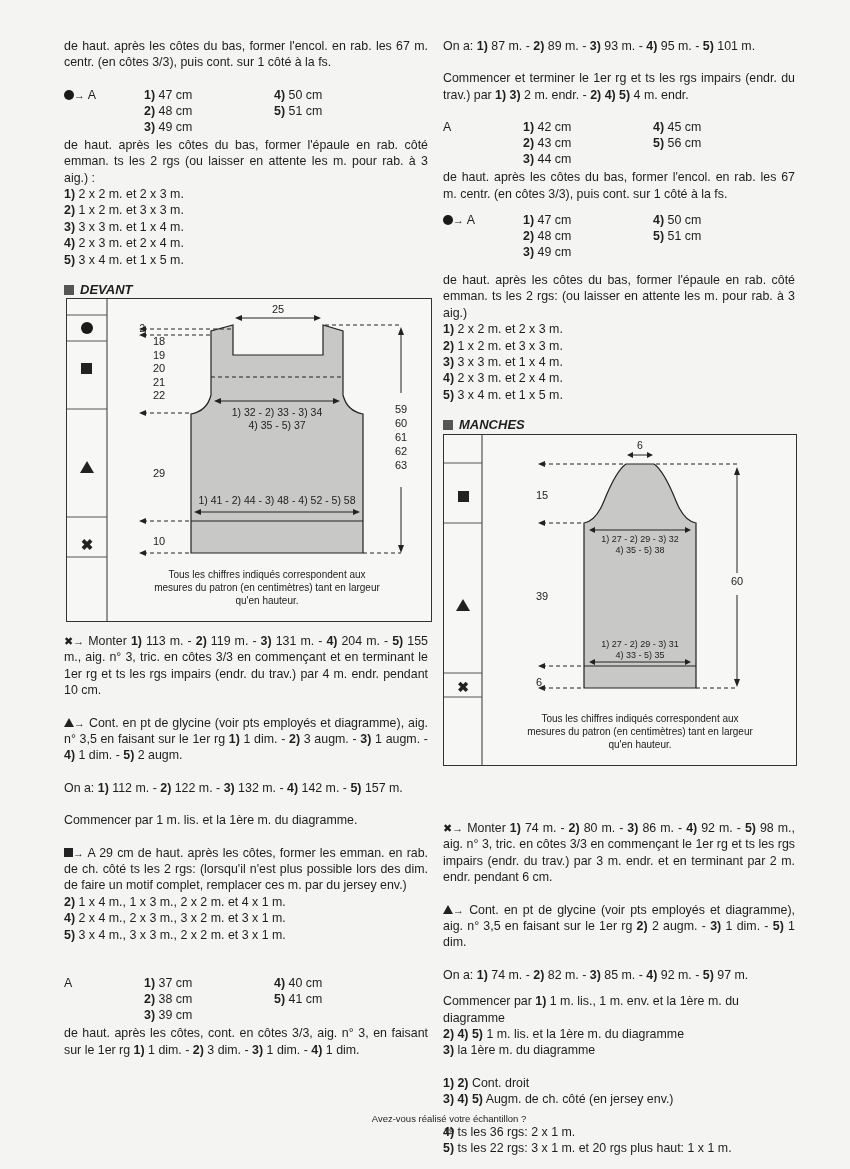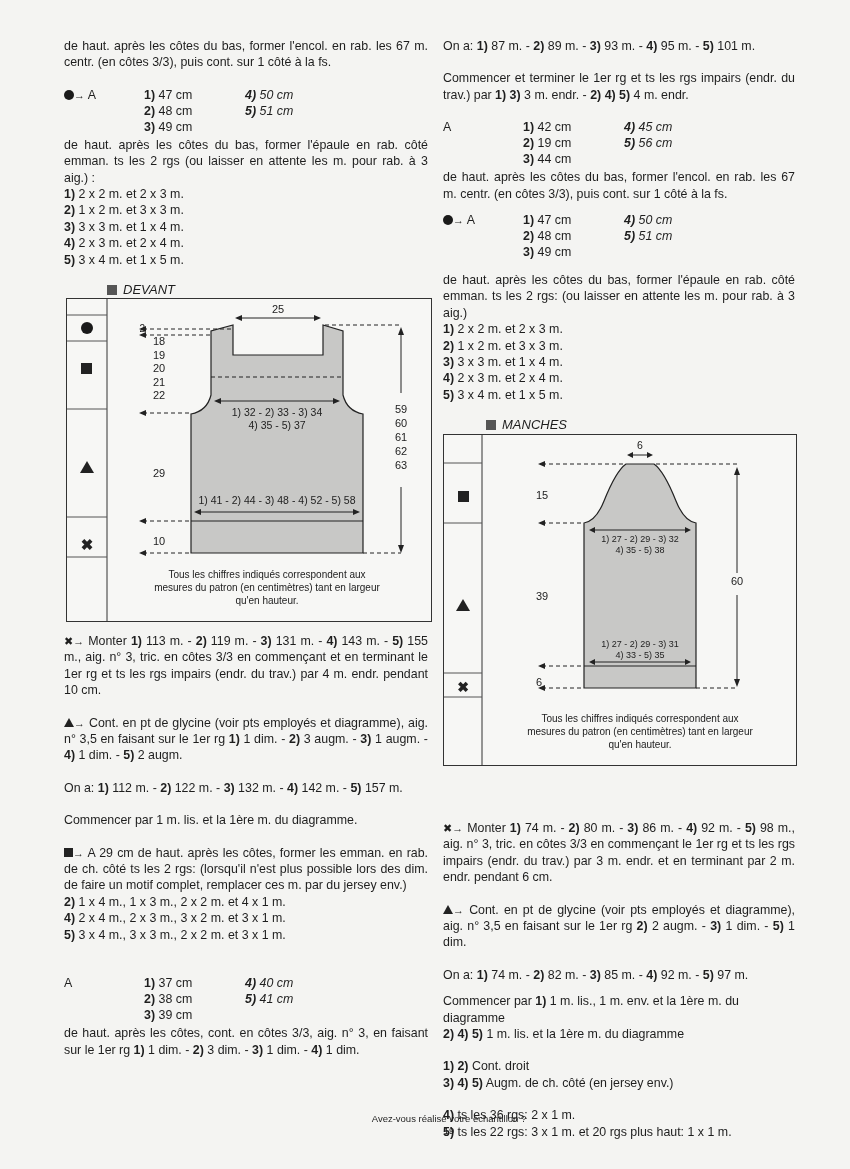--- a/index.html
+++ b/index.html
@@ -9,28 +9,28 @@
   .left { left:64px; width:364px; }
   .right { left:443px; width:352px; }
   p { margin:0; }
   .para { text-align:justify; }
   .gap { height:16px; }
   .gap-s { height:10px; }
   b { font-weight:bold; }
   .sizes { position:relative; height:50px; }
   .sizes .lab { position:absolute; left:0; top:0; }
   .sizes .c1 { position:absolute; left:80px; }
-  .sizes .c2 { position:absolute; left:181px;font-style:italic; }
+  .sizes .c2 { position:absolute; left:210px; }
   .sizes .r0 { top:0; } .sizes .r1 { top:16px;text-align:center; } .sizes .r2 { top:32px; }
   .sym { display:inline-block; }
   .dot { width:10px; height:10px; border-radius:50%; background:#1a1a1a; vertical-align:-1px; }
   .sq { width:9px; height:9px; background:#222; vertical-align:0px; }
   .tri { width:0; height:0; border-left:5px solid transparent; border-right:5px solid transparent; border-bottom:9px solid #222; vertical-align:0px; }
   .arr { font-size:11px; }
-  .heading { font-weight:normal; font-style:italic; font-size:13px; display:flex; align-items:center; gap:6px;margin-left:43px; }
+  .heading { font-weight:bold; font-style:italic; font-size:13px; display:flex; align-items:center; gap:6px; }
   .hsq { width:10px; height:10px; background:#555; display:inline-block; }
   .diagram { position:absolute; border:1px solid #333; background:#f7f7f5; }
   .footer { position:absolute; left:0; width:850px; text-align:center; font-size:9.5px; line-height:12px; top:1113px;padding-left:24px; }
   svg text { font-family:"Liberation Sans", sans-serif; fill:#222; }
 </style>
 </head>
 <body>
 
 <div class="col left">
   <p class="para">de haut. après les côtes du bas, former l'encol. en rab. les 67 m. centr. (en côtes 3/3), puis cont. sur 1 côté à la fs.</p>
@@ -121,21 +121,21 @@
     <polygon points="127,213 134,210 134,216" fill="#222"></polygon>
       <polygon points="293,213 286,210 286,216" fill="#222"></polygon>
 
     <text x="200" y="279" text-anchor="middle" font-size="10">Tous les chiffres indiqués correspondent aux</text>
     <text x="200" y="292" text-anchor="middle" font-size="10">mesures du patron (en centimètres) tant en largeur</text>
     <text x="200" y="305" text-anchor="middle" font-size="10">qu'en hauteur.</text>
   </svg>
 </div>
 
 <div class="col left" style="top:633px;">
-  <p class="para"><span class="arr">✖→</span> <span>Monter</span> <b>1)</b> <span>113 m.</span> - <b>2)</b> <span>119 m.</span> - <b>3)</b> <span>131 m.</span> - <b>4)</b> <span>143 m.</span> - <b>5)</b> <span>155</span> <span>m., aig. n° 3, tric. en côtes 3/3 en commençant et en terminant le 1er rg et ts les rgs impairs (endr. du trav.) par 4 m. endr. pendant 10 cm.</span></p>
+  <p class="para"><span class="arr">✖→</span> <span>Monter</span> <b>1)</b> <span>113 m.</span> - <b>2)</b> <span>119 m.</span> - <b>3)</b> <span>131 m.</span> - <b>4)</b> <span>204 m.</span> - <b>5)</b> <span>155</span> <span>m., aig. n° 3, tric. en côtes 3/3 en commençant et en terminant le 1er rg et ts les rgs impairs (endr. du trav.) par 4 m. endr. pendant 10 cm.</span></p>
   <div class="gap"></div>
   <p class="para"><span class="sym tri"></span><span class="arr">→</span> <span>Cont. en pt de glycine (voir pts employés et diagramme), aig. n° 3,5 en faisant sur le 1er rg</span> <b>1)</b> <span>1 dim.</span> - <b>2)</b> <span>3 augm.</span> - <b>3)</b> <span>1 augm.</span> - <b>4)</b> <span>1 dim.</span> - <b>5)</b> <span>2 augm.</span></p>
   <div class="gap"></div>
   <p><span>On a:</span> <b>1)</b> <span>112 m.</span> - <b>2)</b> <span>122 m.</span> - <b>3)</b> <span>132 m.</span> - <b>4)</b> <span>142 m.</span> - <b>5)</b> <span>157 m.</span></p>
   <div class="gap"></div>
   <p>Commencer par 1 m. lis. et la 1ère m. du diagramme.</p>
   <div class="gap"></div>
   <p class="para"><span class="sym sq"></span><span class="arr">→</span> <span>A 29 cm de haut. après les côtes, former les emman. en rab. de ch. côté ts les 2 rgs: (lorsqu'il n'est plus possible lors des dim. de faire un motif complet, remplacer ces m. par du jersey env.)</span></p>
   <p><b>2)</b> <span>1 x 4 m., 1 x 3 m., 2 x 2 m. et 4 x 1 m.</span></p>
   <p><b>4)</b> <span>2 x 4 m., 2 x 3 m., 3 x 2 m. et 3 x 1 m.</span></p>
@@ -149,26 +149,26 @@
     <span class="c1 r2"><b>3)</b> <span>39 cm</span></span>
     <span class="c2 r0"><b>4)</b> <span>40 cm</span></span>
     <span class="c2 r1"><b>5)</b> <span>41 cm</span></span>
   </div>
   <p class="para"><span>de haut. après les côtes, cont. en côtes 3/3, aig. n° 3, en faisant sur le 1er rg</span> <b>1)</b> <span>1 dim.</span> - <b>2)</b> <span>3 dim.</span> - <b>3)</b> <span>1 dim.</span> - <b>4)</b> <span>1 dim.</span></p>
 </div>
 
 <div class="col right">
   <p><span>On a:</span> <b>1)</b> <span>87 m.</span> - <b>2)</b> <span>89 m.</span> - <b>3)</b> <span>93 m.</span> - <b>4)</b> <span>95 m.</span> - <b>5)</b> <span>101 m.</span></p>
   <div class="gap"></div>
-  <p class="para"><span>Commencer et terminer le 1er rg et ts les rgs impairs (endr. du trav.) par</span> <b>1) 3)</b> <span>3 m. endr. -</span> <b>2) 4) 5)</b> <span>4 m. endr.</span></p>
+  <p class="para"><span>Commencer et terminer le 1er rg et ts les rgs impairs (endr. du trav.) par</span> <b>1) 3)</b> <span>2 m. endr. -</span> <b>2) 4) 5)</b> <span>4 m. endr.</span></p>
   <div class="gap"></div>
   <div class="sizes">
     <span class="lab">A</span>
     <span class="c1 r0"><b>1)</b> <span>42 cm</span></span>
-    <span class="c1 r1"><b>2)</b> <span>19 cm</span></span>
+    <span class="c1 r1"><b>2)</b> <span>43 cm</span></span>
     <span class="c1 r2"><b>3)</b> <span>44 cm</span></span>
     <span class="c2 r0"><b>4)</b> <span>45 cm</span></span>
     <span class="c2 r1"><b>5)</b> <span>56 cm</span></span>
   </div>
   <p class="para">de haut. après les côtes du bas, former l'encol. en rab. les 67 m. centr. (en côtes 3/3), puis cont. sur 1 côté à la fs.</p>
   <div class="gap-s"></div>
   <div class="sizes">
     <span class="lab"><span class="sym dot"></span><span class="arr">→</span> <span>A</span></span>
     <span class="c1 r0"><b>1)</b> <span>47 cm</span></span>
     <span class="c1 r1"><b>2)</b> <span>48 cm</span></span>
@@ -249,20 +249,21 @@
 
 <div class="col right" style="top:820px;">
   <p class="para"><span class="arr">✖→</span> <span>Monter</span> <b>1)</b> <span>74 m.</span> - <b>2)</b> <span>80 m.</span> - <b>3)</b> <span>86 m.</span> - <b>4)</b> <span>92 m.</span> - <b>5)</b> <span>98 m.</span>, <span>aig. n° 3, tric. en côtes 3/3 en commençant le 1er rg et ts les rgs impairs (endr. du trav.) par 3 m. endr. et en terminant par 2 m. endr. pendant 6 cm.</span></p>
   <div class="gap"></div>
   <p class="para"><span class="sym tri"></span><span class="arr">→</span> <span>Cont. en pt de glycine (voir pts employés et diagramme), aig. n° 3,5 en faisant sur le 1er rg</span> <b>2)</b> <span>2 augm. -</span> <b>3)</b> <span>1 dim. -</span> <b>5)</b> <span>1 dim.</span></p>
   <div class="gap"></div>
   <p><span>On a:</span> <b>1)</b> <span>74 m.</span> - <b>2)</b> <span>82 m.</span> - <b>3)</b> <span>85 m.</span> - <b>4)</b> <span>92 m.</span> - <b>5)</b> <span>97 m.</span></p>
   <div class="gap-s"></div>
   <p><span>Commencer par</span> <b>1)</b> <span>1 m. lis., 1 m. env. et la 1ère m. du diagramme</span></p>
   <p><b>2) 4) 5)</b> <span>1 m. lis. et la 1ère m. du diagramme</span></p>
+  <p><b>3)</b> <span>la 1ère m. du diagramme</span></p>
   <div class="gap"></div>
   <p><b>1) 2)</b> <span>Cont. droit</span></p>
   <p><b>3) 4) 5)</b> <span>Augm. de ch. côté (en jersey env.)</span></p>
   <div class="gap"></div>
   <p><b>4)</b> <span>ts les 36 rgs: 2 x 1 m.</span></p>
   <p><b>5)</b> <span>ts les 22 rgs: 3 x 1 m. et 20 rgs plus haut: 1 x 1 m.</span></p>
 </div>
 
 <div class="footer">
   <div>Avez-vous réalisé votre échantillon ?</div>

